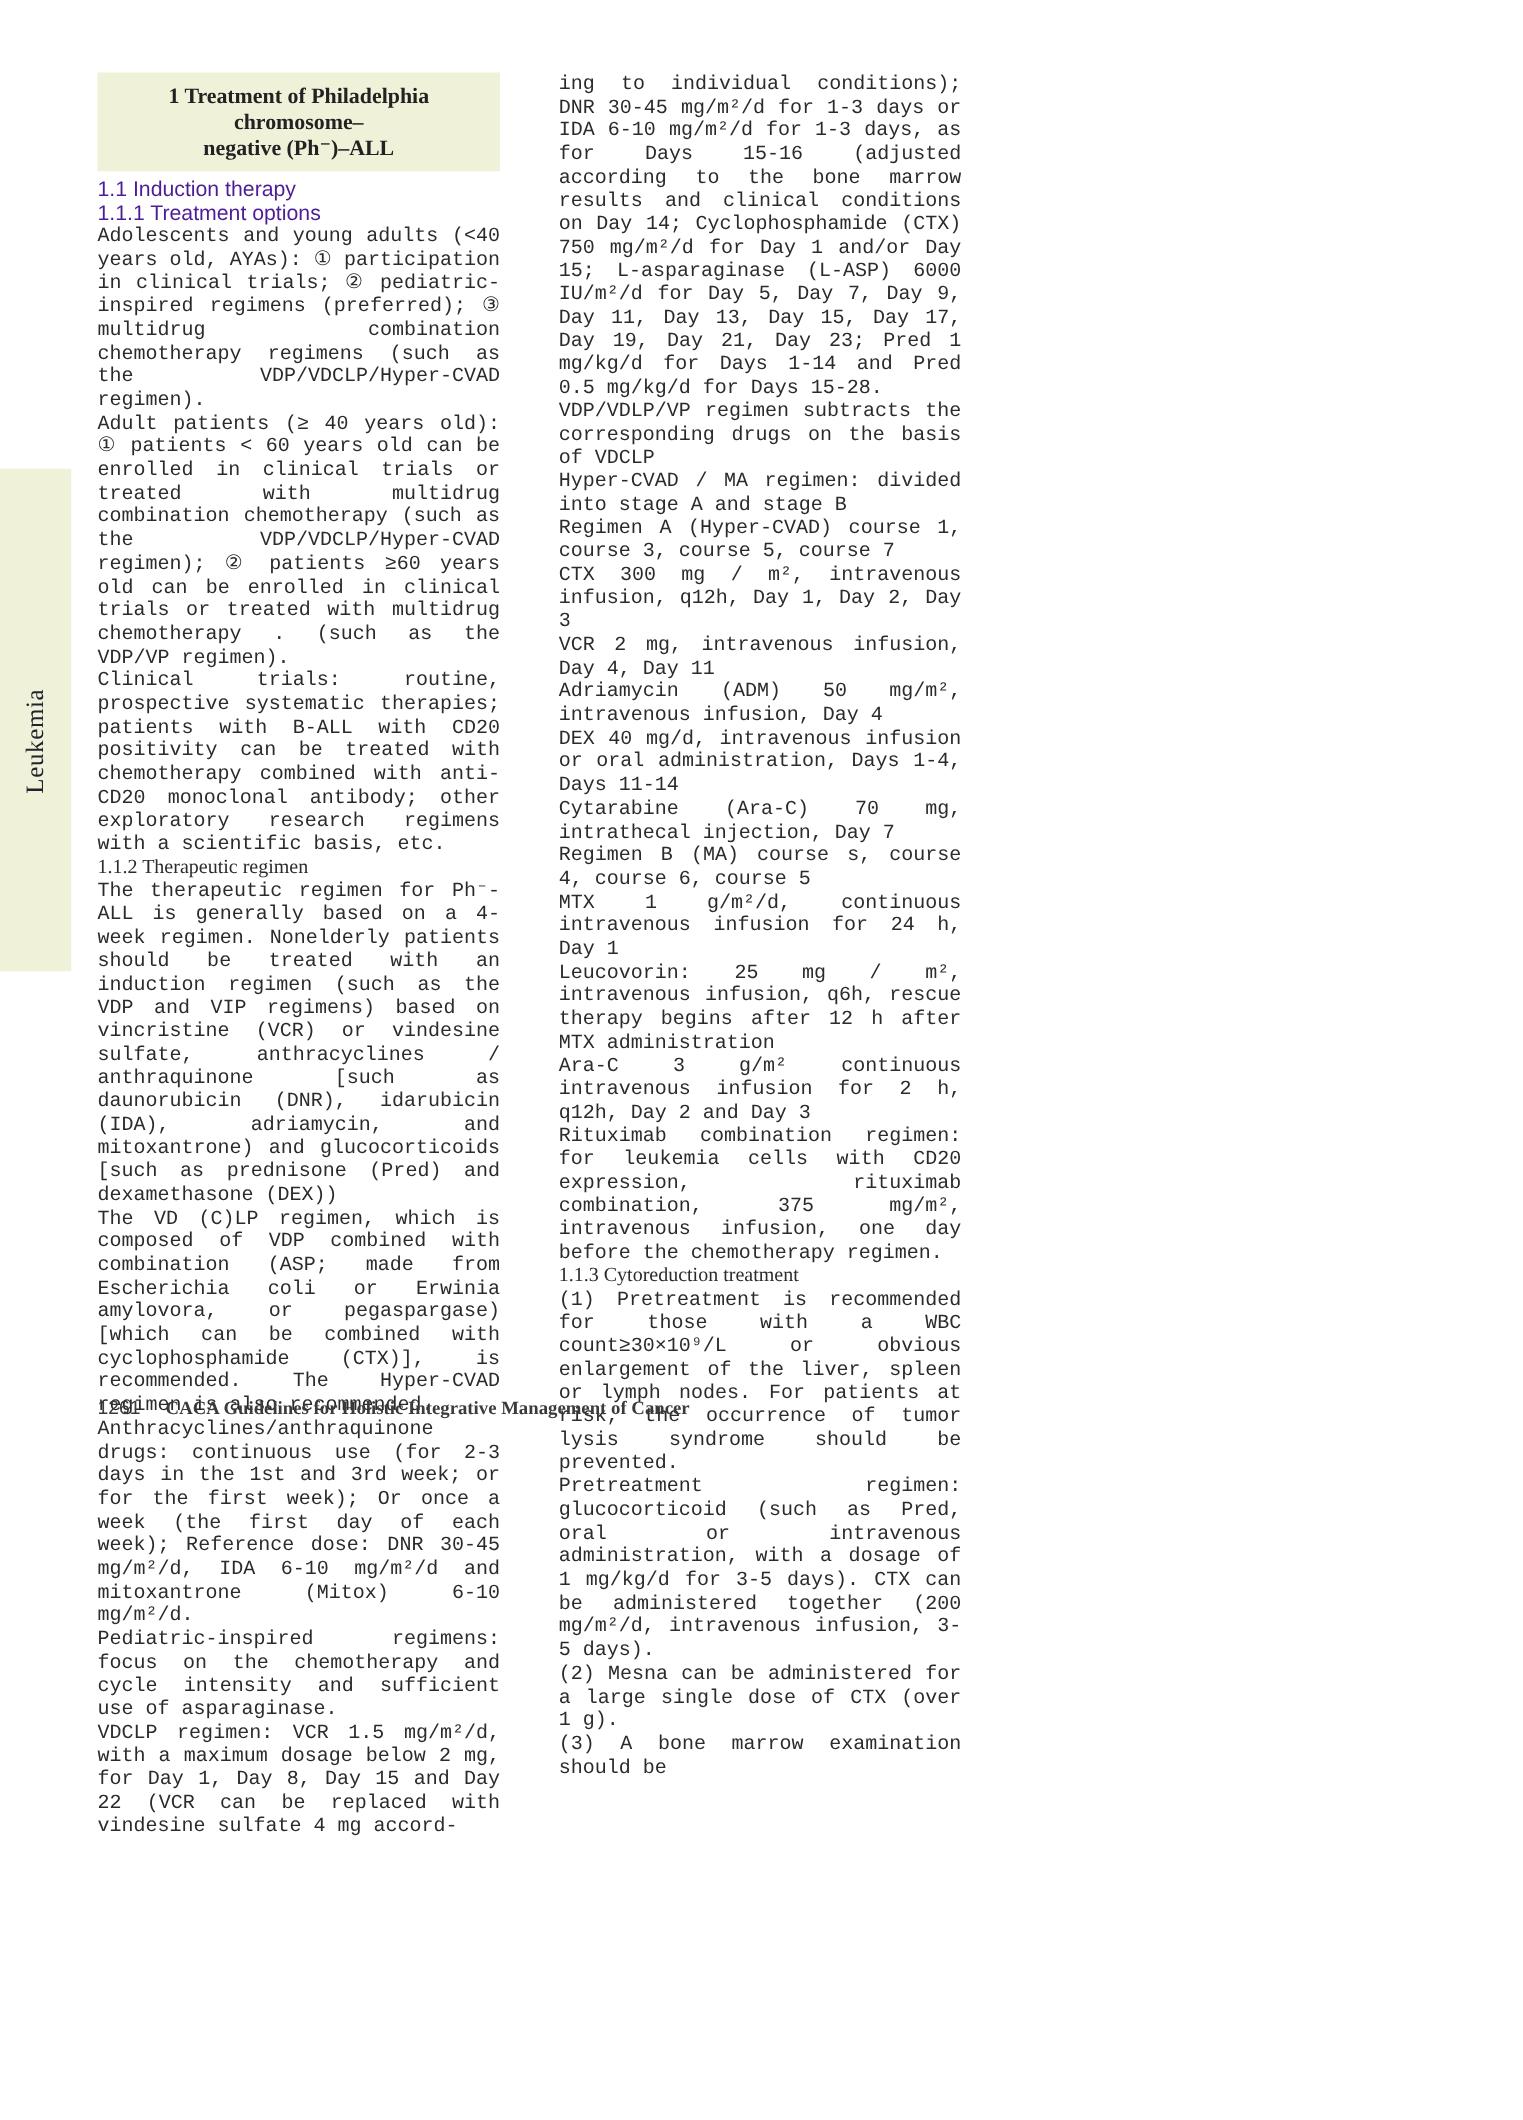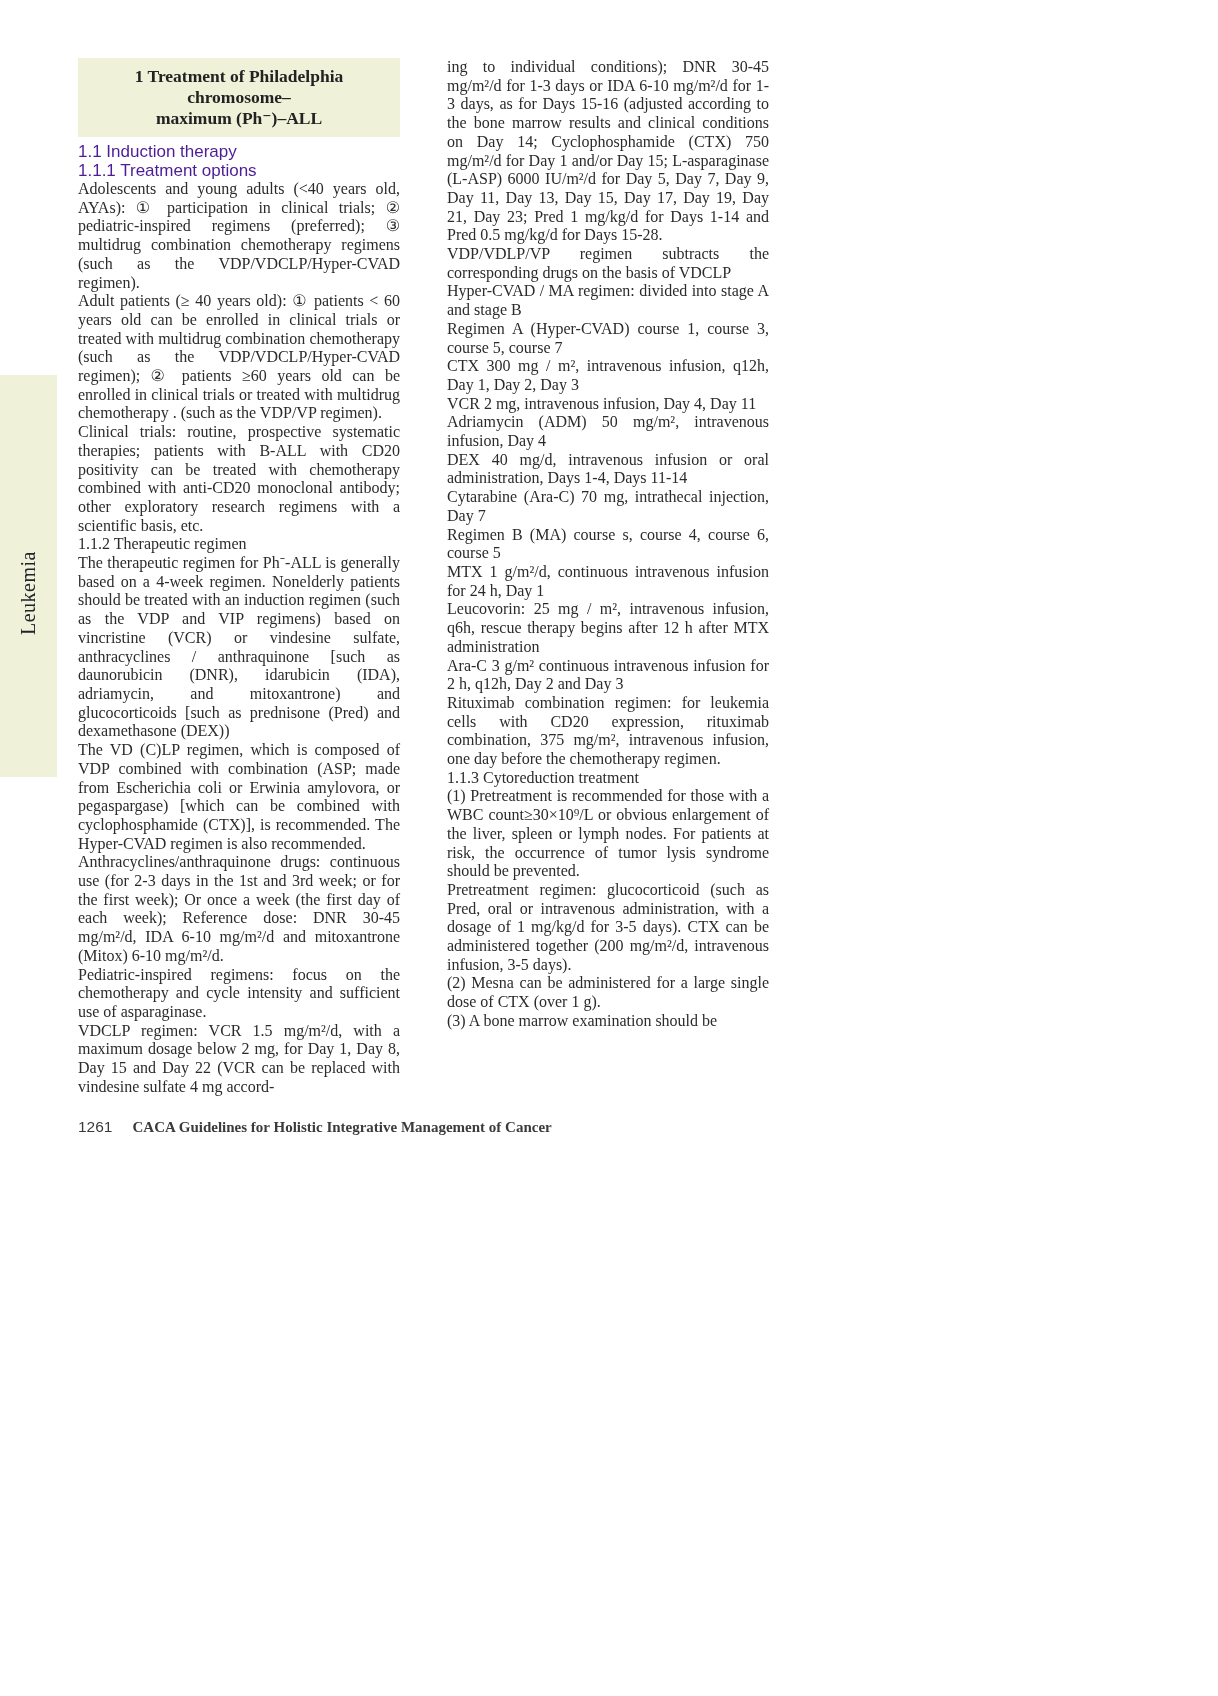--- a/index.html
+++ b/index.html
@@ -55,21 +55,21 @@
     color: #4c1d95;
     text-align: left;
   }
   p.hserif {
     font-family: "Liberation Serif", "DejaVu Serif", serif;
     font-size: 16px;
     line-height: 18.7px;
     text-align: left;
   }
   p.body {
-    font-family: Liberation Serif, serif;
+    font-family: Liberation Mono, monospace;
     font-size: 16px;
     line-height: 18.7px;
     text-align: justify;
     text-align-last: left;
   }
   .footer {
     position: absolute;
     left: 78px; top: 1118px;
     display: flex;
     align-items: baseline;
@@ -91,21 +91,21 @@
 
 <div class="page">
 
   <div class="sidebar-tab">
     <span class="sidebar-label">Leukemia</span>
   </div>
 
   <div class="col col-left">
     <div class="title-box">
       <div>1 Treatment of Philadelphia chromosome–</div>
-      <div>maximum (Ph⁻)–ALL</div>
+      <div>negative (Ph⁻)–ALL</div>
     </div>
     <div>
         <p class="hsans">1.1 Induction therapy</p>
         <p class="hsans">1.1.1 Treatment options</p>
         <p class="body">Adolescents and young adults (&lt;40 years old, AYAs): ① participation in clinical trials; ② pediatric-inspired regimens (preferred); ③ multidrug combination chemotherapy regimens (such as the VDP/VDCLP/Hyper-CVAD regimen).</p>
         <p class="body">Adult patients (≥ 40 years old): ① patients &lt; 60 years old can be enrolled in clinical trials or treated with multidrug combination chemotherapy (such as the VDP/VDCLP/Hyper-CVAD regimen); ② patients ≥60 years old can be enrolled in clinical trials or treated with multidrug chemotherapy . (such as the VDP/VP regimen).</p>
         <p class="body">Clinical trials: routine, prospective systematic therapies; patients with B-ALL with CD20 positivity can be treated with chemotherapy combined with anti-CD20 monoclonal antibody; other exploratory research regimens with a scientific basis, etc.</p>
         <p class="hserif">1.1.2 Therapeutic regimen</p>
         <p class="body">The therapeutic regimen for Ph⁻-ALL is generally based on a 4-week regimen. Nonelderly patients should be treated with an induction regimen (such as the VDP and VIP regimens) based on vincristine (VCR) or vindesine sulfate, anthracyclines / anthraquinone [such as daunorubicin (DNR), idarubicin (IDA), adriamycin, and mitoxantrone) and glucocorticoids [such as prednisone (Pred) and dexamethasone (DEX))</p>
         <p class="body">The VD (C)LP regimen, which is composed of VDP combined with combination (ASP; made from Escherichia coli or Erwinia amylovora, or pegaspargase) [which can be combined with cyclophosphamide (CTX)], is recommended. The Hyper-CVAD regimen is also recommended.</p>

